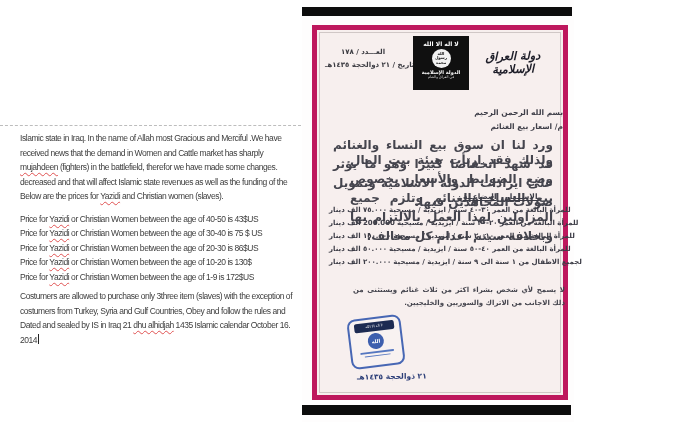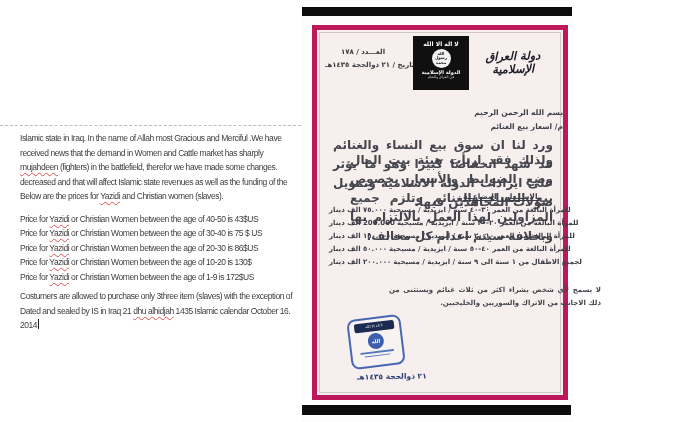--- a/index.html
+++ b/index.html
@@ -56,21 +56,21 @@
 
   .thead{position:absolute;left:146px;top:162px;display:flex;gap:9px;font-size:7.5px;
          font-weight:bold;color:#3c3c46;direction:rtl;}
   .thead span{text-decoration:underline;}
   .trows{position:absolute;left:12px;right:8px;top:176px;}
   .trow{display:flex;height:13px;font-size:7px;font-weight:bold;color:#3c3c46;white-space:nowrap;}
   .trow .price{width:66px;direction:rtl;text-align:right;}
   .trow .desc{flex:1;direction:rtl;text-align:right;padding-left:2px;}
 
   .note{position:absolute;top:254px;left:36px;width:212px;direction:rtl;text-align:justify;
-        font-size:7px;line-height:12.5px;font-weight:bold;color:#45454e;margin-left:36px;}
+        font-size:7px;line-height:12.5px;font-weight:bold;color:#45454e;}
 
   .stamp{position:absolute;left:32px;top:287px;width:54px;height:50px;border:2px solid #4767b4;
          border-radius:8px;transform:rotate(-7deg);background:rgba(255,255,255,.2);}
   .stamp-banner{margin:3px auto 0;width:40px;height:9px;background:#1d2b52;border-radius:2px;
                 color:#fff;font-size:3.5px;line-height:9px;text-align:center;direction:rtl;white-space:nowrap;}
   .stamp-circle{width:16px;height:16px;border-radius:50%;background:#3e5fae;margin:2px auto 1px;
                 color:#fff;font-size:5px;line-height:16px;text-align:center;font-weight:bold;}
   .stamp-rule{height:1.5px;background:#5577c0;border-radius:1px;margin:2px auto 0;}
   .stamp-rule.r1{width:34px;}
   .stamp-rule.r2{width:26px;}
@@ -94,20 +94,21 @@
     <div class="blk-prices">
       <div class="tline"><span>Price for </span><span class="sq">Yazidi</span><span> or Christian Women between the age of 40-50 is 43$US</span></div>
       <div class="tline"><span>Price for </span><span class="sq">Yazidi</span><span> or Christian Women between the age of 30-40 is 75 $ US</span></div>
       <div class="tline"><span>Price for </span><span class="sq">Yazidi</span><span> or Christian Women between the age of 20-30 is 86$US</span></div>
       <div class="tline"><span>Price for </span><span class="sq">Yazidi</span><span> or Christian Women between the age of 10-20 is 130$</span></div>
       <div class="tline"><span>Price for </span><span class="sq">Yazidi</span><span> or Christian Women between the age of 1-9 is 172$US</span></div>
     </div>
 
     <div class="blk-closing">
       <div class="tline">Costumers are allowed to purchase only 3three item (slaves) with the exception of</div>
+      <div class="tline">costumers from Turkey, Syria and Gulf Countries, Obey and follow the rules and</div>
       <div class="tline"><span>Dated and sealed by IS in Iraq 21 </span><span class="sq">dhu alhidjah</span><span> 1435 Islamic calendar October 16.</span></div>
       <div class="tline"><span>2014</span><span class="cursor"></span></div>
     </div>
   </div>
 
   <div class="doc-panel">
     <div class="scan-bar bar-top"></div>
     <div class="scan-bar bar-bottom"></div>
 
     <div class="paper">

